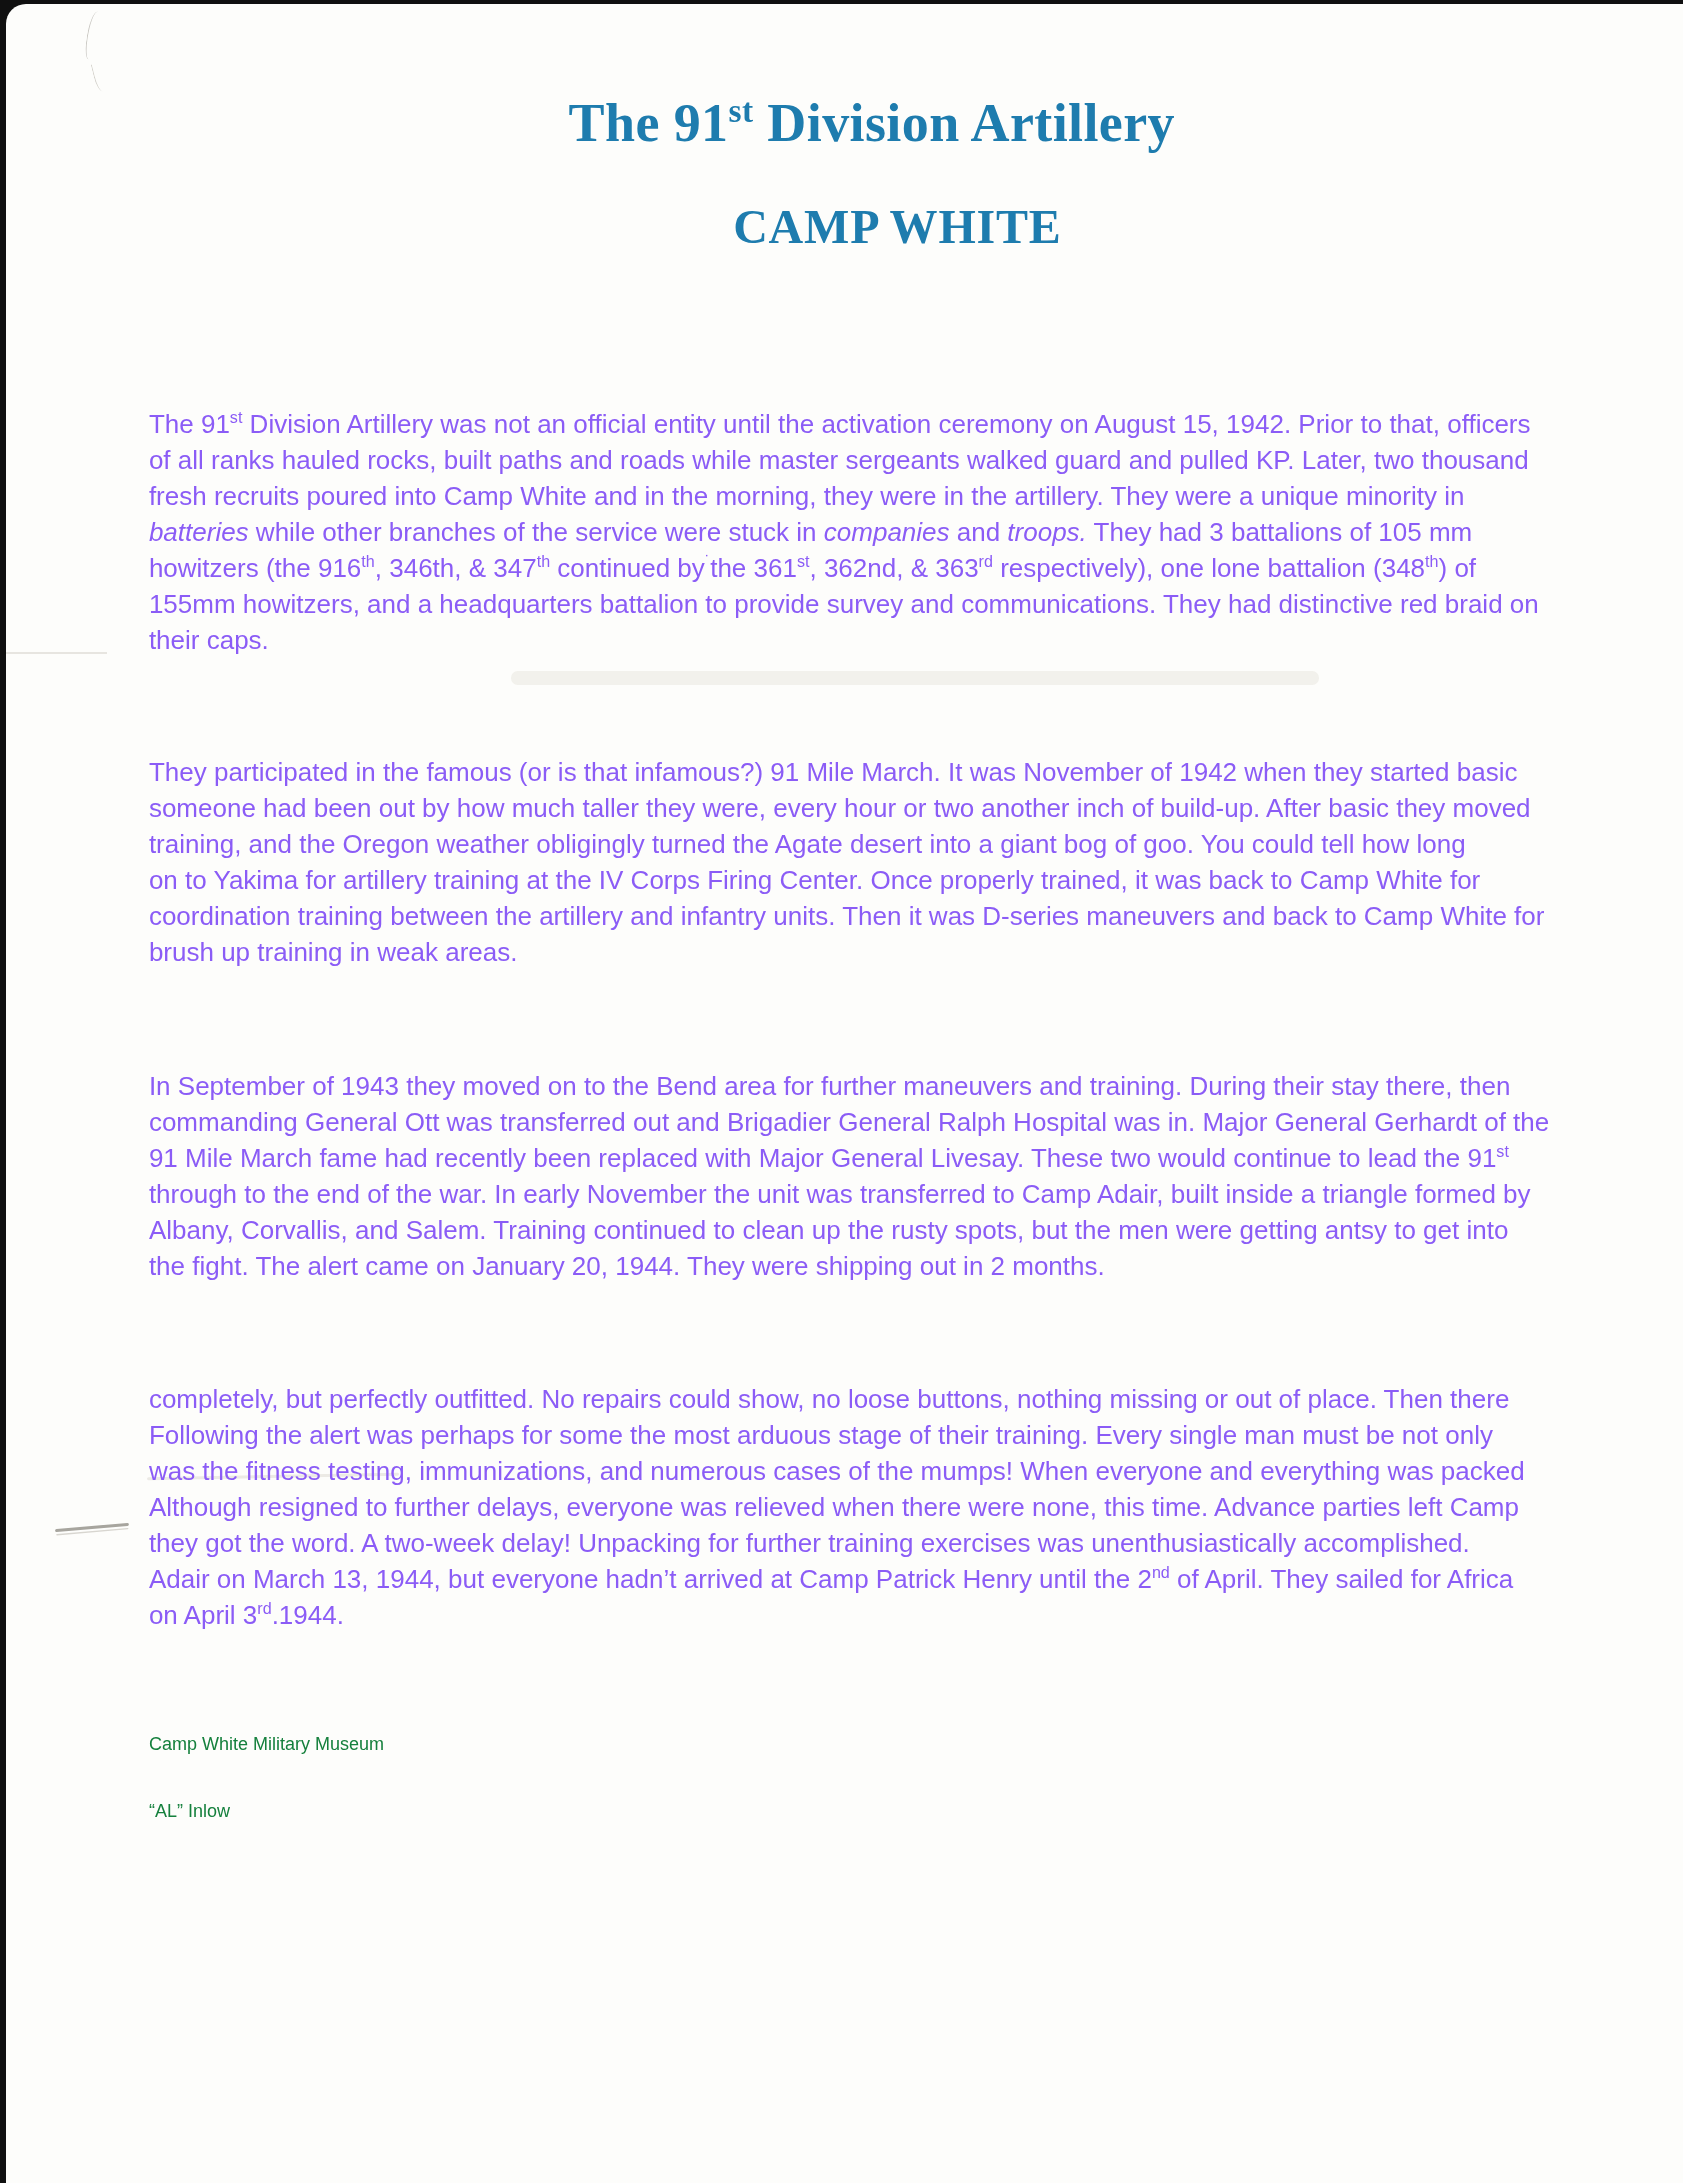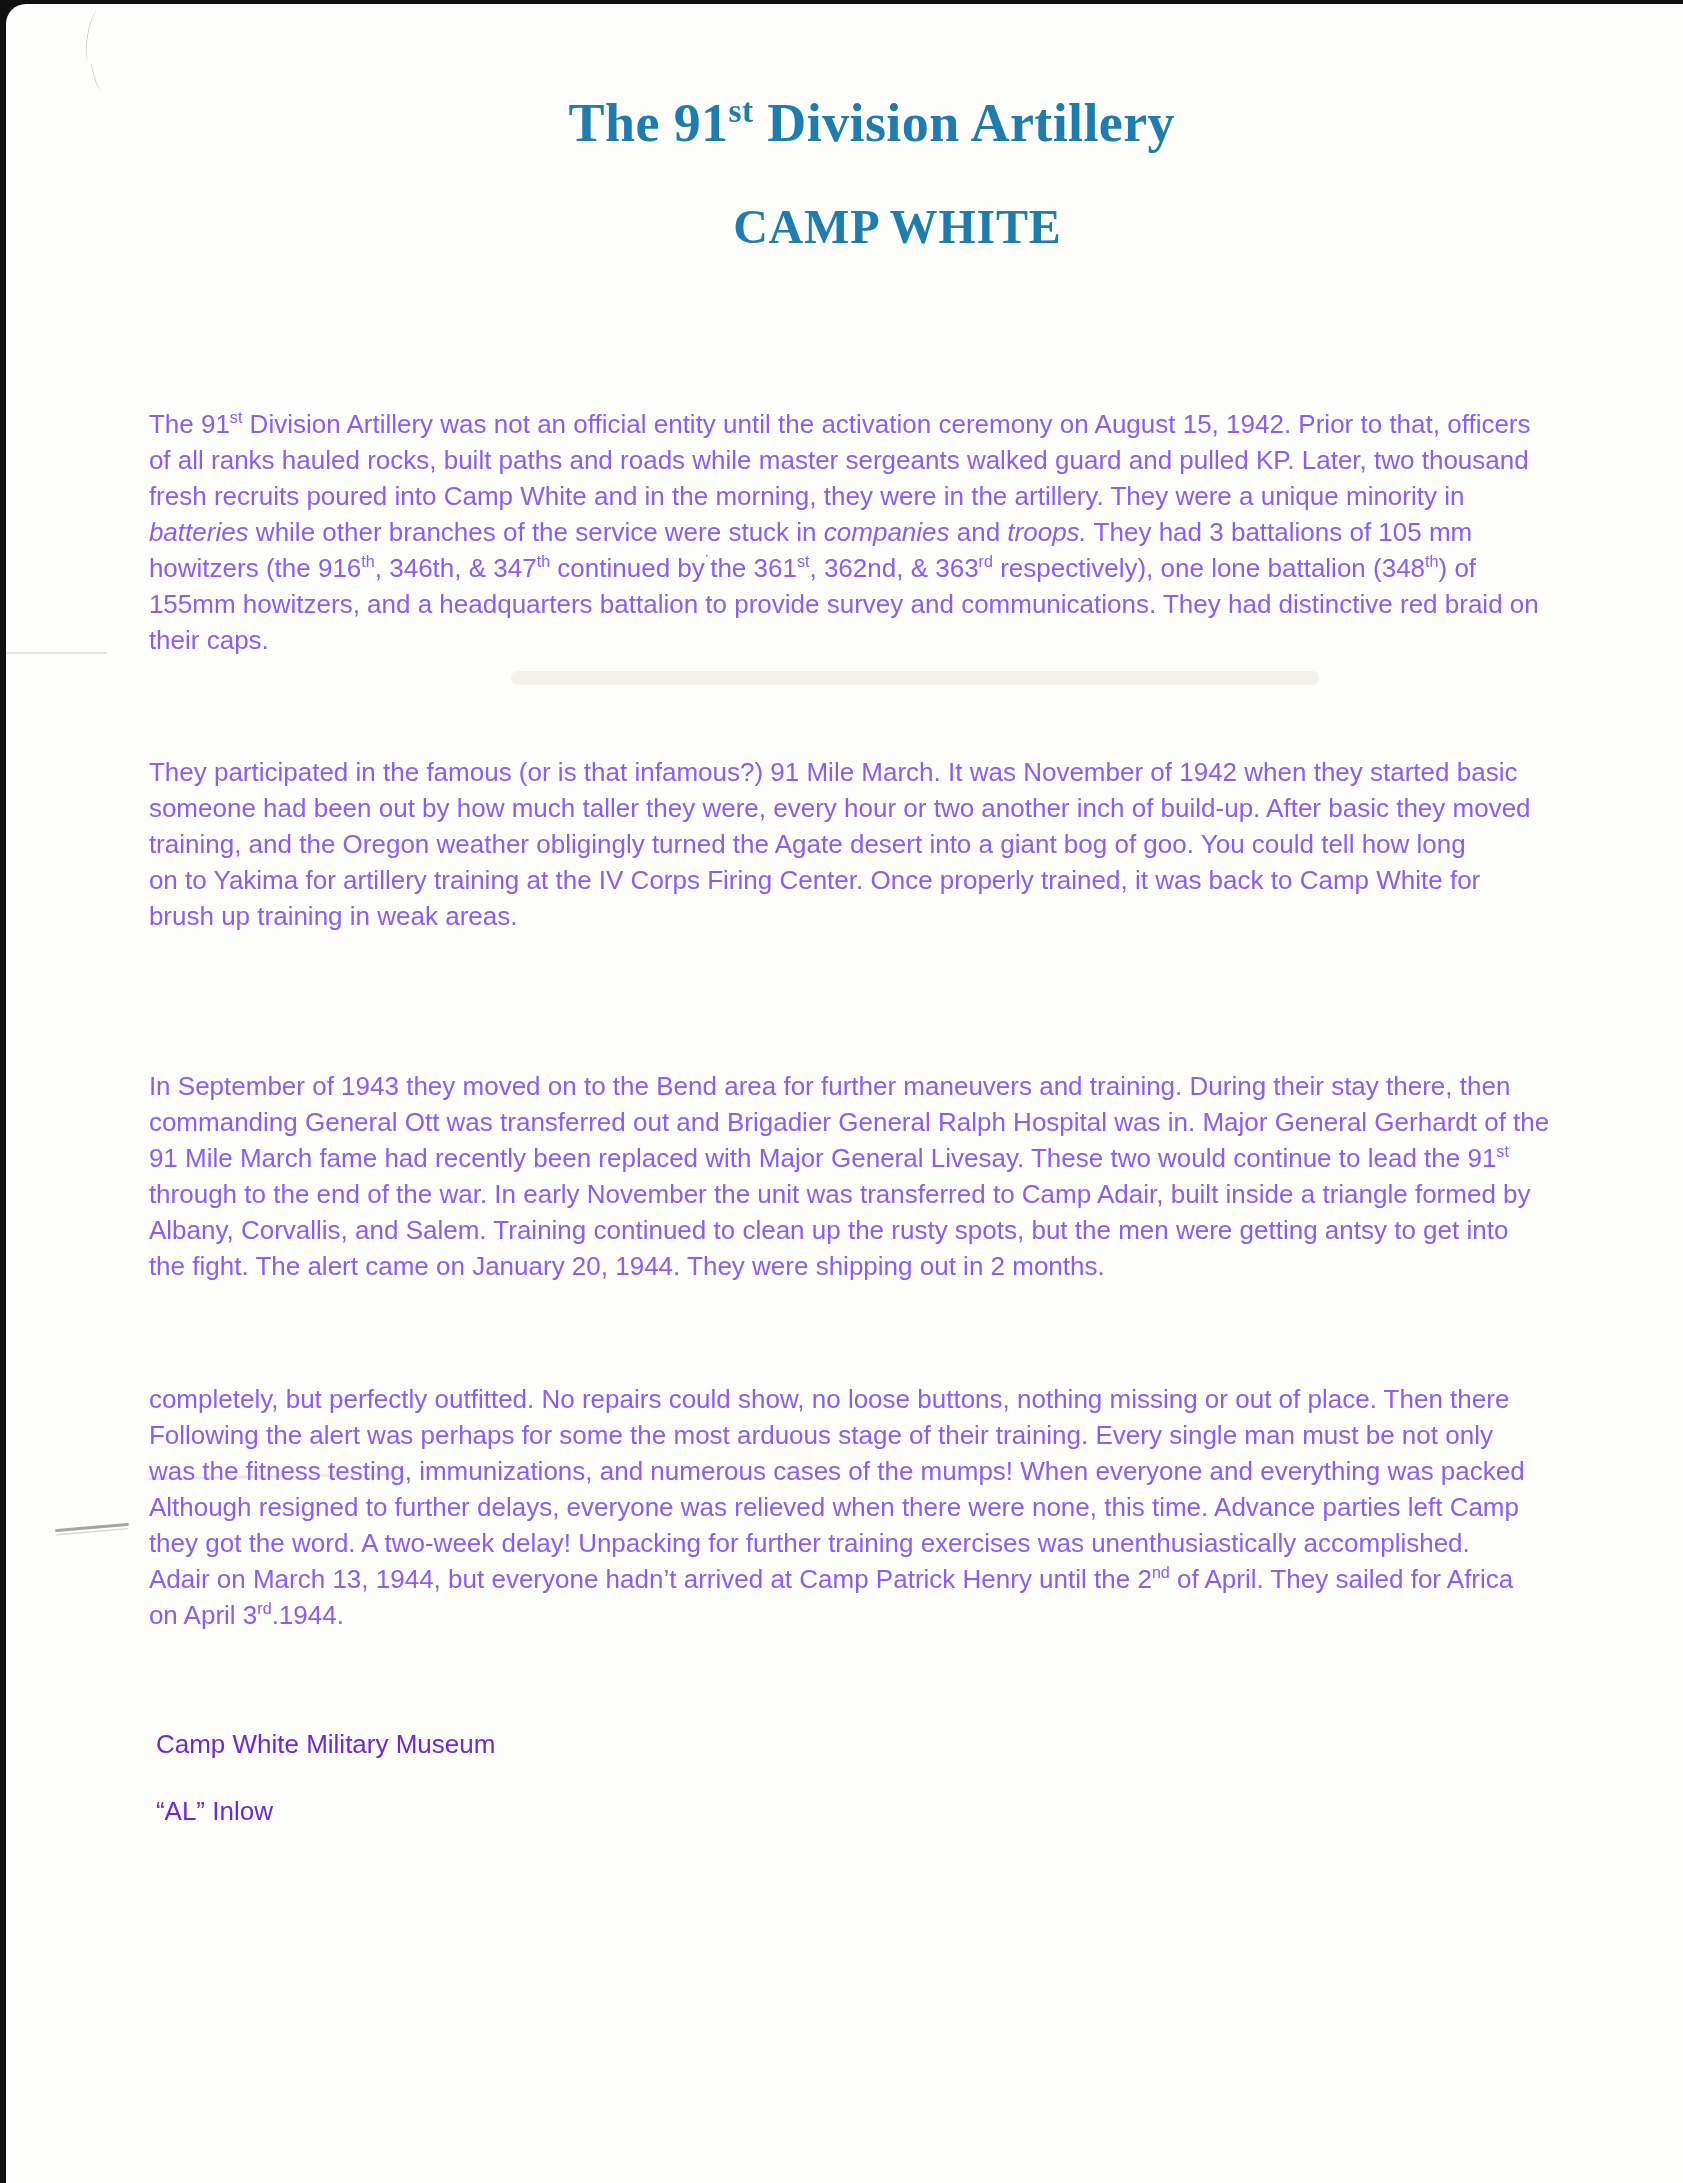--- a/index.html
+++ b/index.html
@@ -55,23 +55,23 @@
   }
   .it{font-style:italic;}
 
   .p1{top:402px;}
   .p2{top:750px;}
   .p3{top:1064px;}
   .p4{top:1377px;}
 
   .footer-line{
     position:absolute;
-    left:150px;
-    color:#6d28d9;
-    font-size:26px;
+    left:143px;
+    color:#15803d;
+    font-size:18px;
     line-height:36px;
     white-space:nowrap;
   }
   .f1{top:1722px;}
   .f2{top:1789px;}
 </style>
 </head>
 <body>
 
 <div class="page">
@@ -95,20 +95,21 @@
       <div class="line"><span>howitzers (the 916</span><span class="sup">th</span><span>, 346th, &amp; 347</span><span class="sup">th</span><span> continued by</span><span class="sup">˙</span><span>the 361</span><span class="sup">st</span><span>, 362nd, &amp; 363</span><span class="sup">rd</span><span> respectively), one lone battalion (348</span><span class="sup">th</span><span>) of</span></div>
       <div class="line"><span>155mm howitzers, and a headquarters battalion to provide survey and communications.  They had distinctive red braid on</span></div>
       <div class="line"><span>their caps.</span></div>
     </div>
 
   <div class="para p2">
       <div class="line"><span>They participated in the famous (or is that infamous?) 91 Mile March. It was November of 1942 when they started basic</span></div>
       <div class="line"><span>someone had been out by how much taller they were, every hour or two another inch of build-up.  After basic they moved</span></div>
       <div class="line"><span>training, and the Oregon weather obligingly turned the Agate desert into a giant bog of goo.  You could tell how long</span></div>
       <div class="line"><span>on to Yakima for artillery training at the IV Corps Firing Center.  Once properly trained, it was back to Camp White for</span></div>
+      <div class="line"><span>coordination training between the artillery and infantry units. Then it was D-series maneuvers and back to Camp White for</span></div>
       <div class="line"><span>brush up training in weak areas.</span></div>
     </div>
 
   <div class="para p3">
       <div class="line"><span>In September of 1943 they moved on to the Bend area for further maneuvers and training. During their stay there, then</span></div>
       <div class="line"><span>commanding General Ott was transferred out and Brigadier General Ralph Hospital was in. Major General Gerhardt of the</span></div>
       <div class="line"><span>91 Mile March fame had recently been replaced with Major General Livesay.  These two would continue to lead the 91</span><span class="sup">st</span></div>
       <div class="line"><span>through to the end of the war.  In early November the unit was transferred to Camp Adair, built inside a triangle formed by</span></div>
       <div class="line"><span>Albany, Corvallis, and Salem.  Training continued to clean up the rusty spots, but the men were getting antsy to get into</span></div>
       <div class="line"><span>the fight.  The alert came on January 20, 1944.  They were shipping out in 2 months.</span></div>

